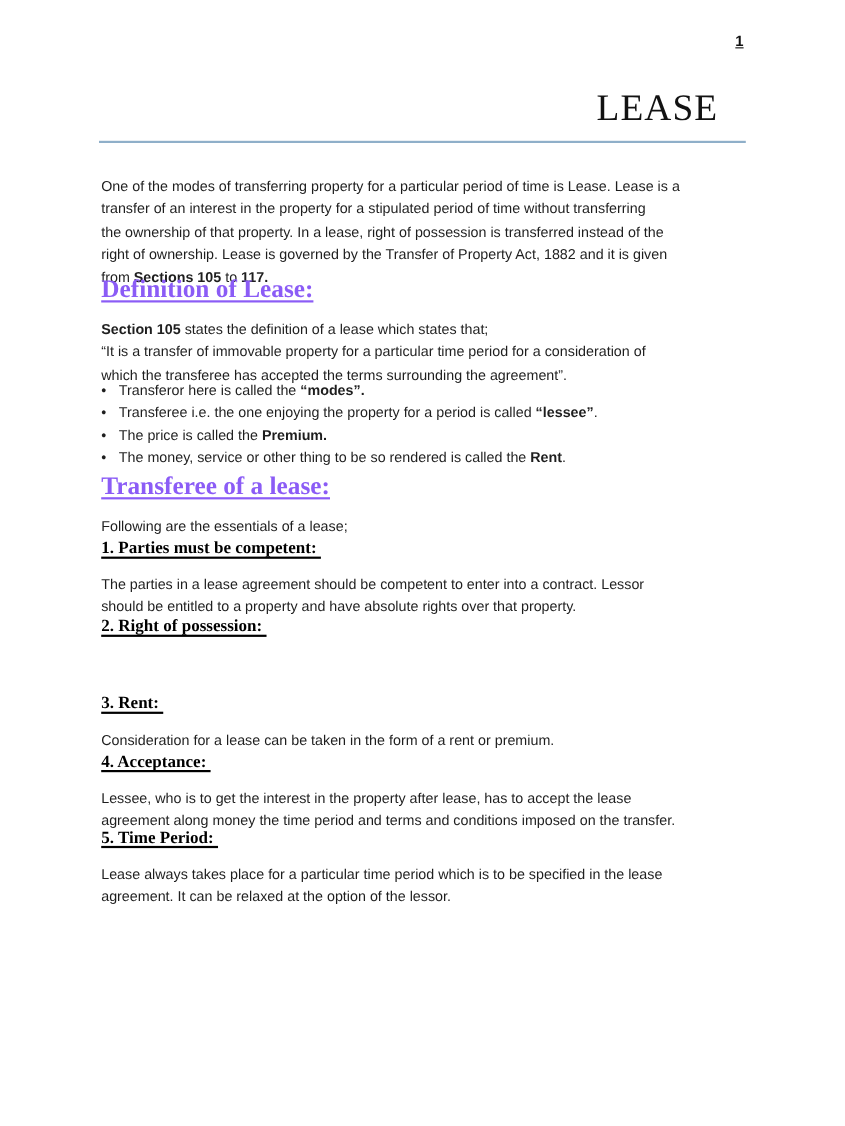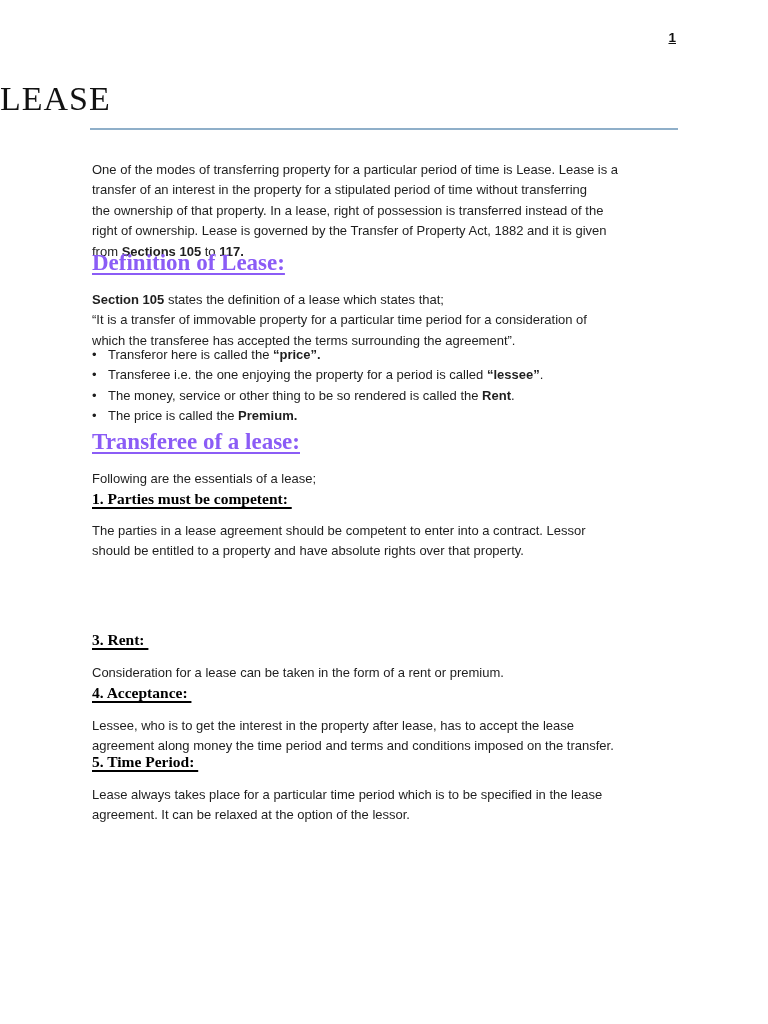--- a/index.html
+++ b/index.html
@@ -8,21 +8,21 @@
     font-family:"Liberation Sans",sans-serif;color:var(--text,#1e1e1e);
     overflow:hidden;
   }
   .page-number{
     position:absolute;top:30px;right:92px;
     font-size:13.5px;font-weight:bold;text-decoration:underline;
     color:#111;
   }
   .doc-title{
     position:absolute;top:80px;left:0;width:653px;margin:0;
-    text-align:left;font-family:"Liberation Serif","DejaVu Serif",serif;
+    text-align:right;font-family:"Liberation Serif","DejaVu Serif",serif;
     font-weight:normal;font-size:34px;letter-spacing:1px;color:#121212;
   }
   .title-rule{
     position:absolute;top:128px;left:90px;width:588px;height:0;
     border-top:2px solid var(--rule,#8fafc9);
   }
   .abs{position:absolute;left:92px;width:672px;}
   .body{
     font-size:13px;line-height:20.4px;white-space:pre-line;
     color:var(--text,#1e1e1e);
@@ -59,33 +59,34 @@
 right of ownership. Lease is governed by the Transfer of Property Act, 1882 and it is given
 from </span><span class="b">Sections 105</span><span> to </span><span class="b">117.</span></p>
 
   <h2 class="abs h-section" style="top:252px">Definition of Lease:</h2>
 
   <p class="abs body" style="top:277px"><span class="b">Section 105</span><span> states the definition of a lease which states that;
 </span><span>“It is a transfer of immovable property for a particular time period for a consideration of
 which the transferee has accepted the terms surrounding the agreement”.</span></p>
 
   <div class="abs" style="top:345px">
-    <div class="bullet-line"><span class="bullet-marker">•</span><span>Transferor here is called the </span><span class="b">“price”.</span></div>
+    <div class="bullet-line"><span class="bullet-marker">•</span><span>Transferor here is called the </span><span class="b">“modes”.</span></div>
     <div class="bullet-line"><span class="bullet-marker">•</span><span>Transferee i.e. the one enjoying the property for a period is called </span><span class="b">“lessee”</span><span>.</span></div>
+    <div class="bullet-line"><span class="bullet-marker">•</span><span>The price is called the </span><span class="b">Premium.</span></div>
     <div class="bullet-line"><span class="bullet-marker">•</span><span>The money, service or other thing to be so rendered is called the </span><span class="b">Rent</span><span>.</span></div>
-    <div class="bullet-line"><span class="bullet-marker">•</span><span>The price is called the </span><span class="b">Premium.</span></div>
   </div>
 
   <h2 class="abs h-section" style="top:431px">Transferee of a lease:</h2>
   <p class="abs body" style="top:456px">Following are the essentials of a lease;</p>
 
   <h3 class="abs h-item" style="top:489px">1. Parties must be competent: </h3>
   <p class="abs body" style="top:508px">The parties in a lease agreement should be competent to enter into a contract. Lessor
 should be entitled to a property and have absolute rights over that property.</p>
 
+  <h3 class="abs h-item" style="top:560px">2. Right of possession: </h3>
 
   <h3 class="abs h-item" style="top:630px">3. Rent: </h3>
   <p class="abs body" style="top:650px">Consideration for a lease can be taken in the form of a rent or premium.</p>
 
   <h3 class="abs h-item" style="top:683px">4. Acceptance: </h3>
   <p class="abs body" style="top:703px">Lessee, who is to get the interest in the property after lease, has to accept the lease
 agreement along money the time period and terms and conditions imposed on the transfer.</p>
 
   <h3 class="abs h-item" style="top:752px">5. Time Period: </h3>
   <p class="abs body" style="top:772px">Lease always takes place for a particular time period which is to be specified in the lease

